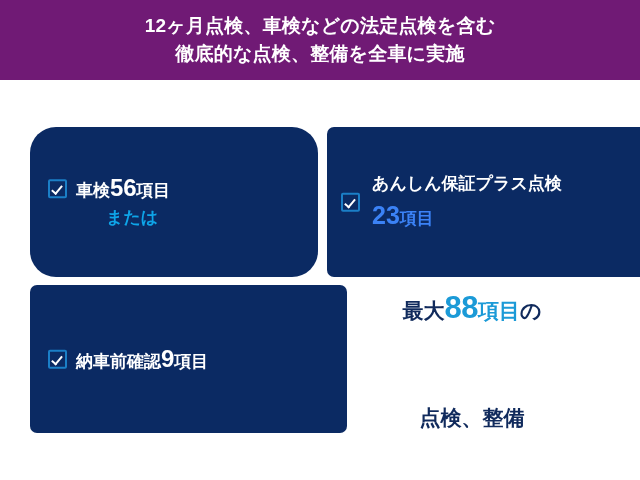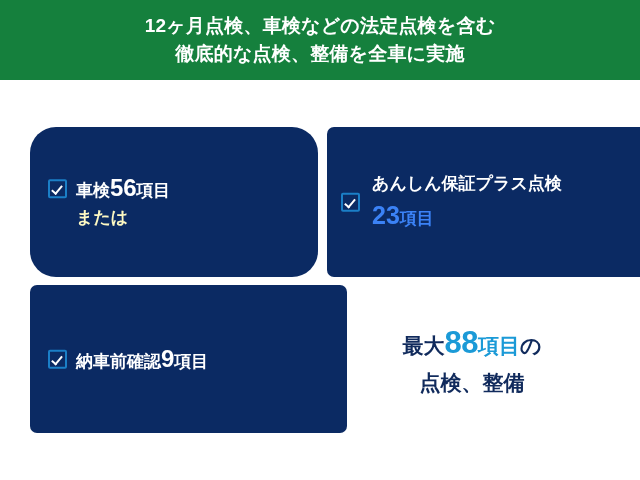--- a/index.html
+++ b/index.html
@@ -15,21 +15,21 @@
     position: relative;
   }
 
   
   .header-band {
     position: absolute;
     left: 0;
     top: 0;
     width: 640px;
     height: 80px;
-    background: #15803d;
+    background: #701a75;
     display: flex;
     flex-direction: column;
     align-items: center;
     justify-content: center;
     box-sizing: border-box;
   }
   .header-line {
     color: #ffffff;
     font-size: 19px;
     font-weight: bold;
@@ -98,24 +98,25 @@
     font-size: 24px;
     letter-spacing: -0.2px;
   }
   .card-text.small-jp { font-size: 16.5px; }
 
   .or-row {
     padding-left: 28px;
     margin: 3px 0;
   }
   .or-text {
-    color: #fef9c3;
+    color: #0ea5e9;
     font-weight: bold;
     font-size: 17px;
     line-height: 1.35;
+    margin-left: 30px;
   }
 
   
   .card-2 .card-inner {
     padding: 0 14px;
   }
   .two-line-row {
     display: flex;
     align-items: center;
     gap: 12px;
@@ -145,21 +146,21 @@
   
   .summary {
     position: absolute;
     left: 327px;
     top: 285px;
     width: 290px;
     height: 148px;
     display: flex;
     flex-direction: column;
     align-items: center;
-    justify-content: center;
+    justify-content: space-between;
     box-sizing: border-box;
   }
   .summary-line {
     color: #102a5c;
     font-weight: bold;
     font-size: 21px;
     line-height: 1.5;
     white-space: nowrap;
   }
   .summary-line .accent {

